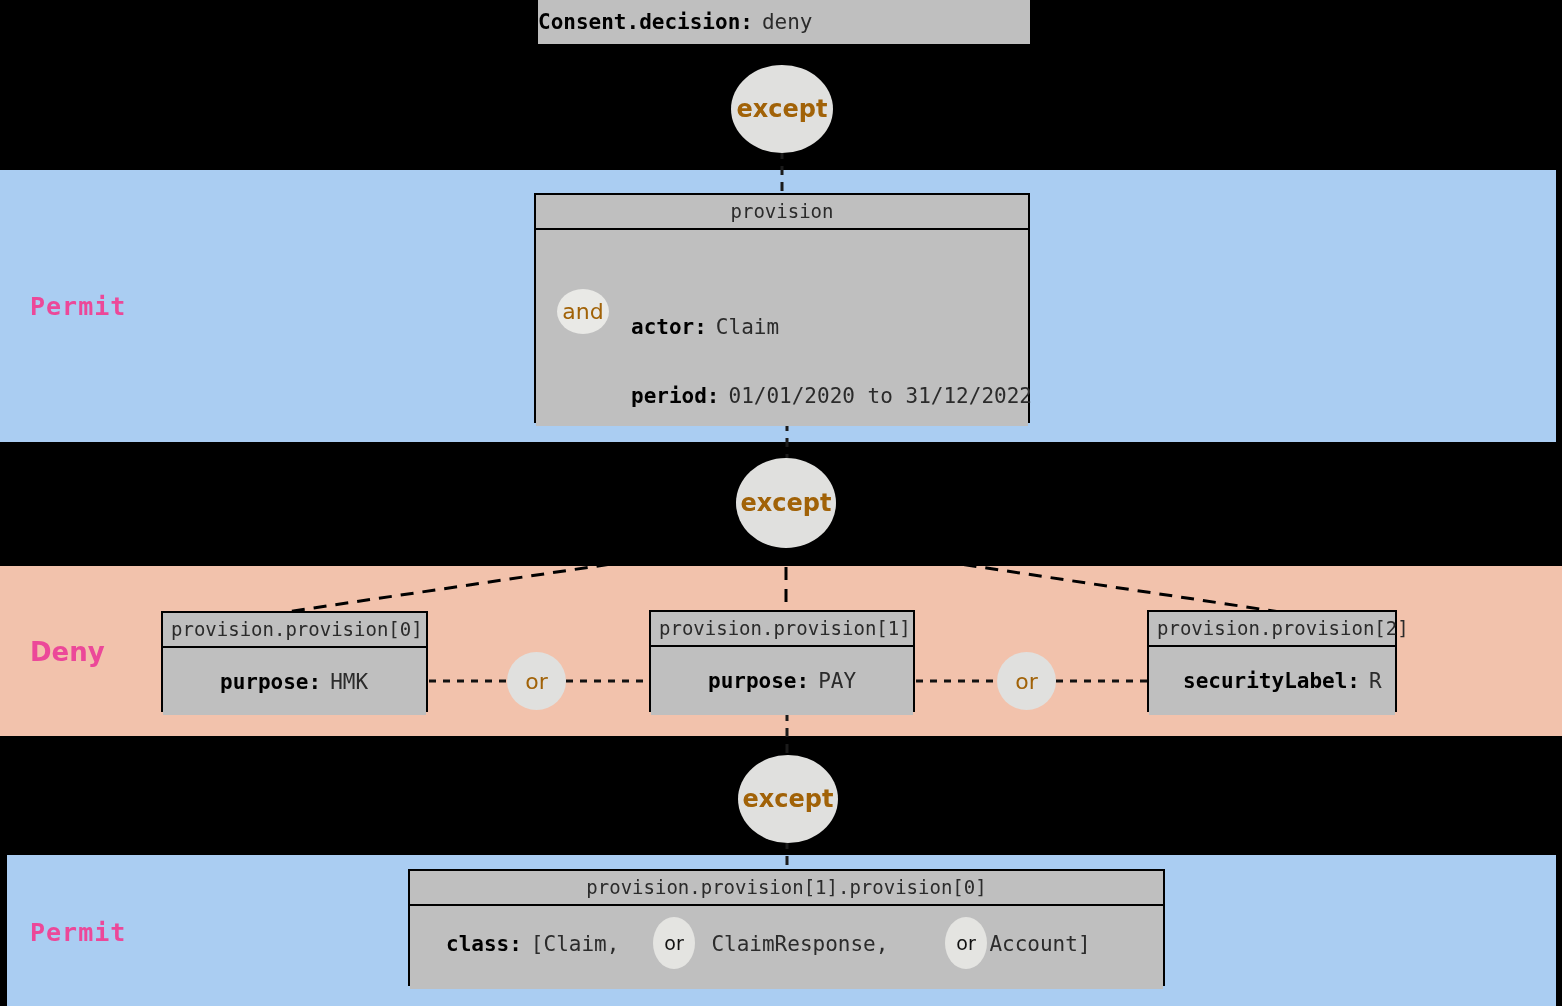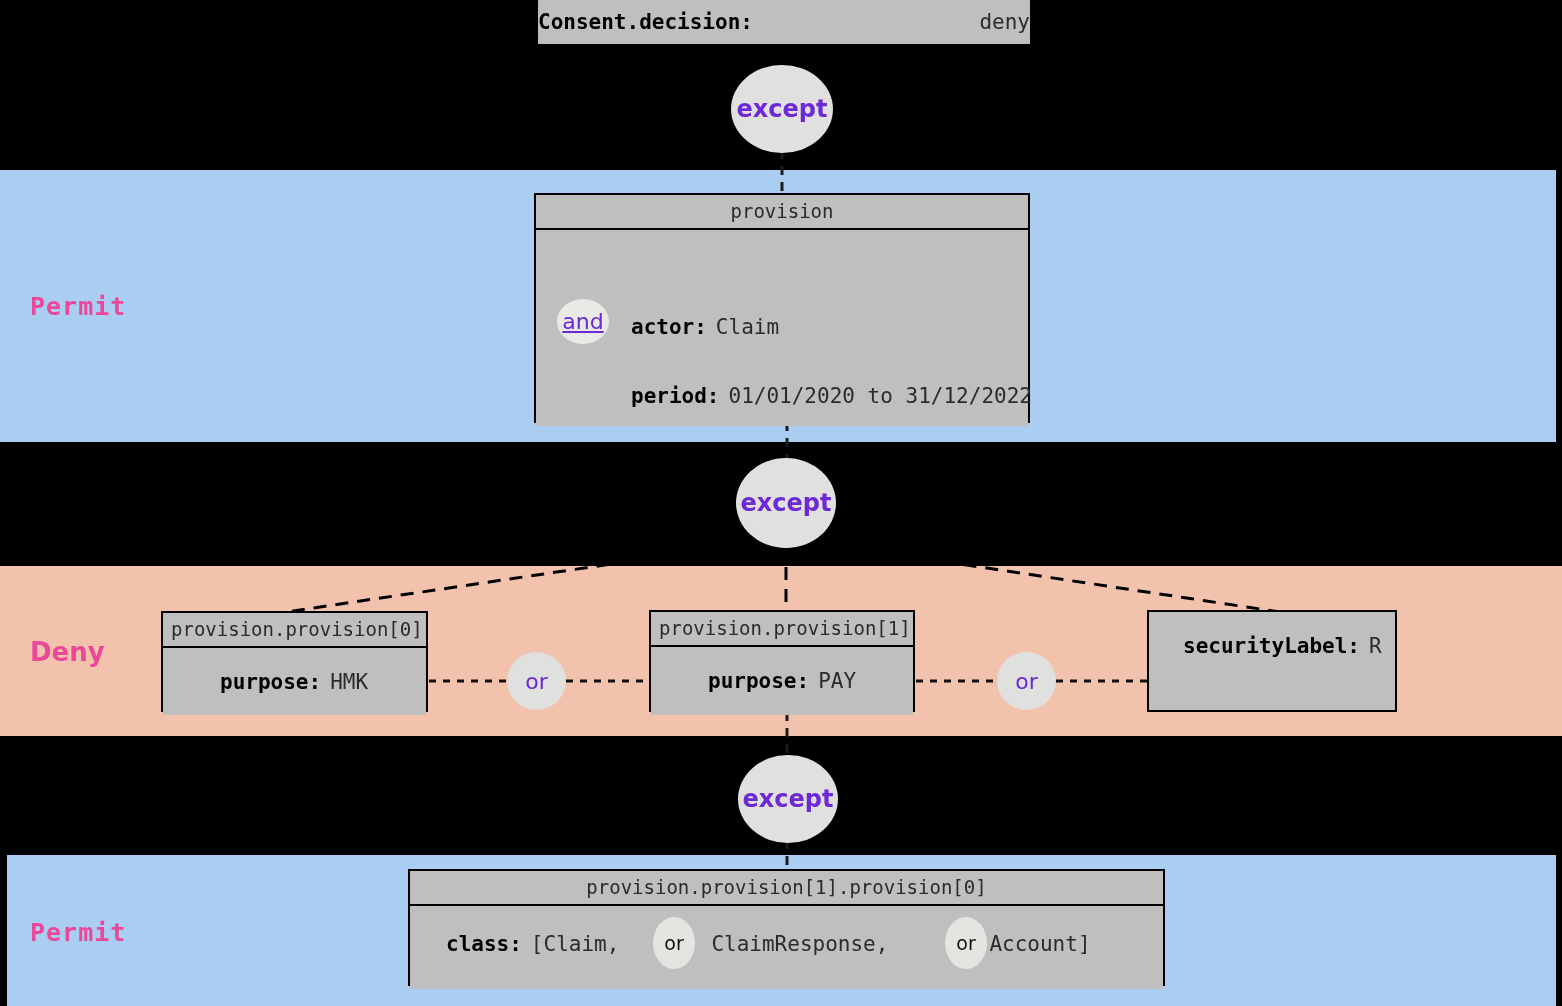--- a/index.html
+++ b/index.html
@@ -94,36 +94,36 @@
     margin-left: 9px;
   }
 
   
   .flat-box {
     position: absolute;
     z-index: 5;
     background: #bfbfbf;
     display: flex;
     align-items: center;
-    justify-content: space-between;
+    justify-content: flex-start;
     font-family: "DejaVu Sans Mono", "Liberation Mono", monospace;
     font-size: 21px;
     white-space: nowrap;
   }
 
   
   .op {
     position: absolute;
     z-index: 7;
     background: #e0e0de;
     border-radius: 50%;
     display: flex;
     align-items: center;
     justify-content: center;
-    color: #6d28d9;
+    color: #a16207;
     white-space: nowrap;
   }
   .op-except {
     font-family: "DejaVu Sans", "Liberation Sans", sans-serif;
     font-weight: bold;
     font-size: 24px;
   }
   .op-or, .op-and {
     font-family: "DejaVu Sans", "Liberation Sans", sans-serif;
     font-size: 22px;
@@ -207,21 +207,21 @@
         <span class="attr-key">actor:</span>
         <span class="attr-val">Claim</span>
       </div>
       <div class="attr-row" style="position:absolute; left:95px; top:154px;">
         <span class="attr-key">period:</span>
         <span class="attr-val">01/01/2020 to 31/12/2022</span>
       </div>
     </div>
   </div>
 
-  <div class="op op-and" style="left:557px; top:299px; width:52px; height:45px; background:#e9e9e6;text-decoration:underline;">
+  <div class="op op-and" style="left:557px; top:289px; width:52px; height:45px; background:#e9e9e6;">
     <span>and</span>
   </div>
 
   <div class="node" style="left:161px; top:611px; width:267px; height:101px;">
     <div class="node-title">provision.provision[0]</div>
     <div class="node-body" style="height:67px;">
       <div class="attr-row" style="position:absolute; left:57px; top:22px;">
         <span class="attr-key">purpose:</span>
         <span class="attr-val">HMK</span>
       </div>
@@ -232,20 +232,21 @@
     <div class="node-title">provision.provision[1]</div>
     <div class="node-body" style="height:68px;">
       <div class="attr-row" style="position:absolute; left:57px; top:22px;">
         <span class="attr-key">purpose:</span>
         <span class="attr-val">PAY</span>
       </div>
     </div>
   </div>
 
   <div class="node" style="left:1147px; top:610px; width:250px; height:102px;">
+    <div class="node-title">provision.provision[2]</div>
     <div class="node-body" style="height:68px;text-align:right;">
       <div class="attr-row" style="position:absolute; left:34px; top:22px;">
         <span class="attr-key">securityLabel:</span>
         <span class="attr-val">R</span>
       </div>
     </div>
   </div>
 
   <div class="op op-or" style="left:507px; top:652px; width:59px; height:58px;">
     <span>or</span>

